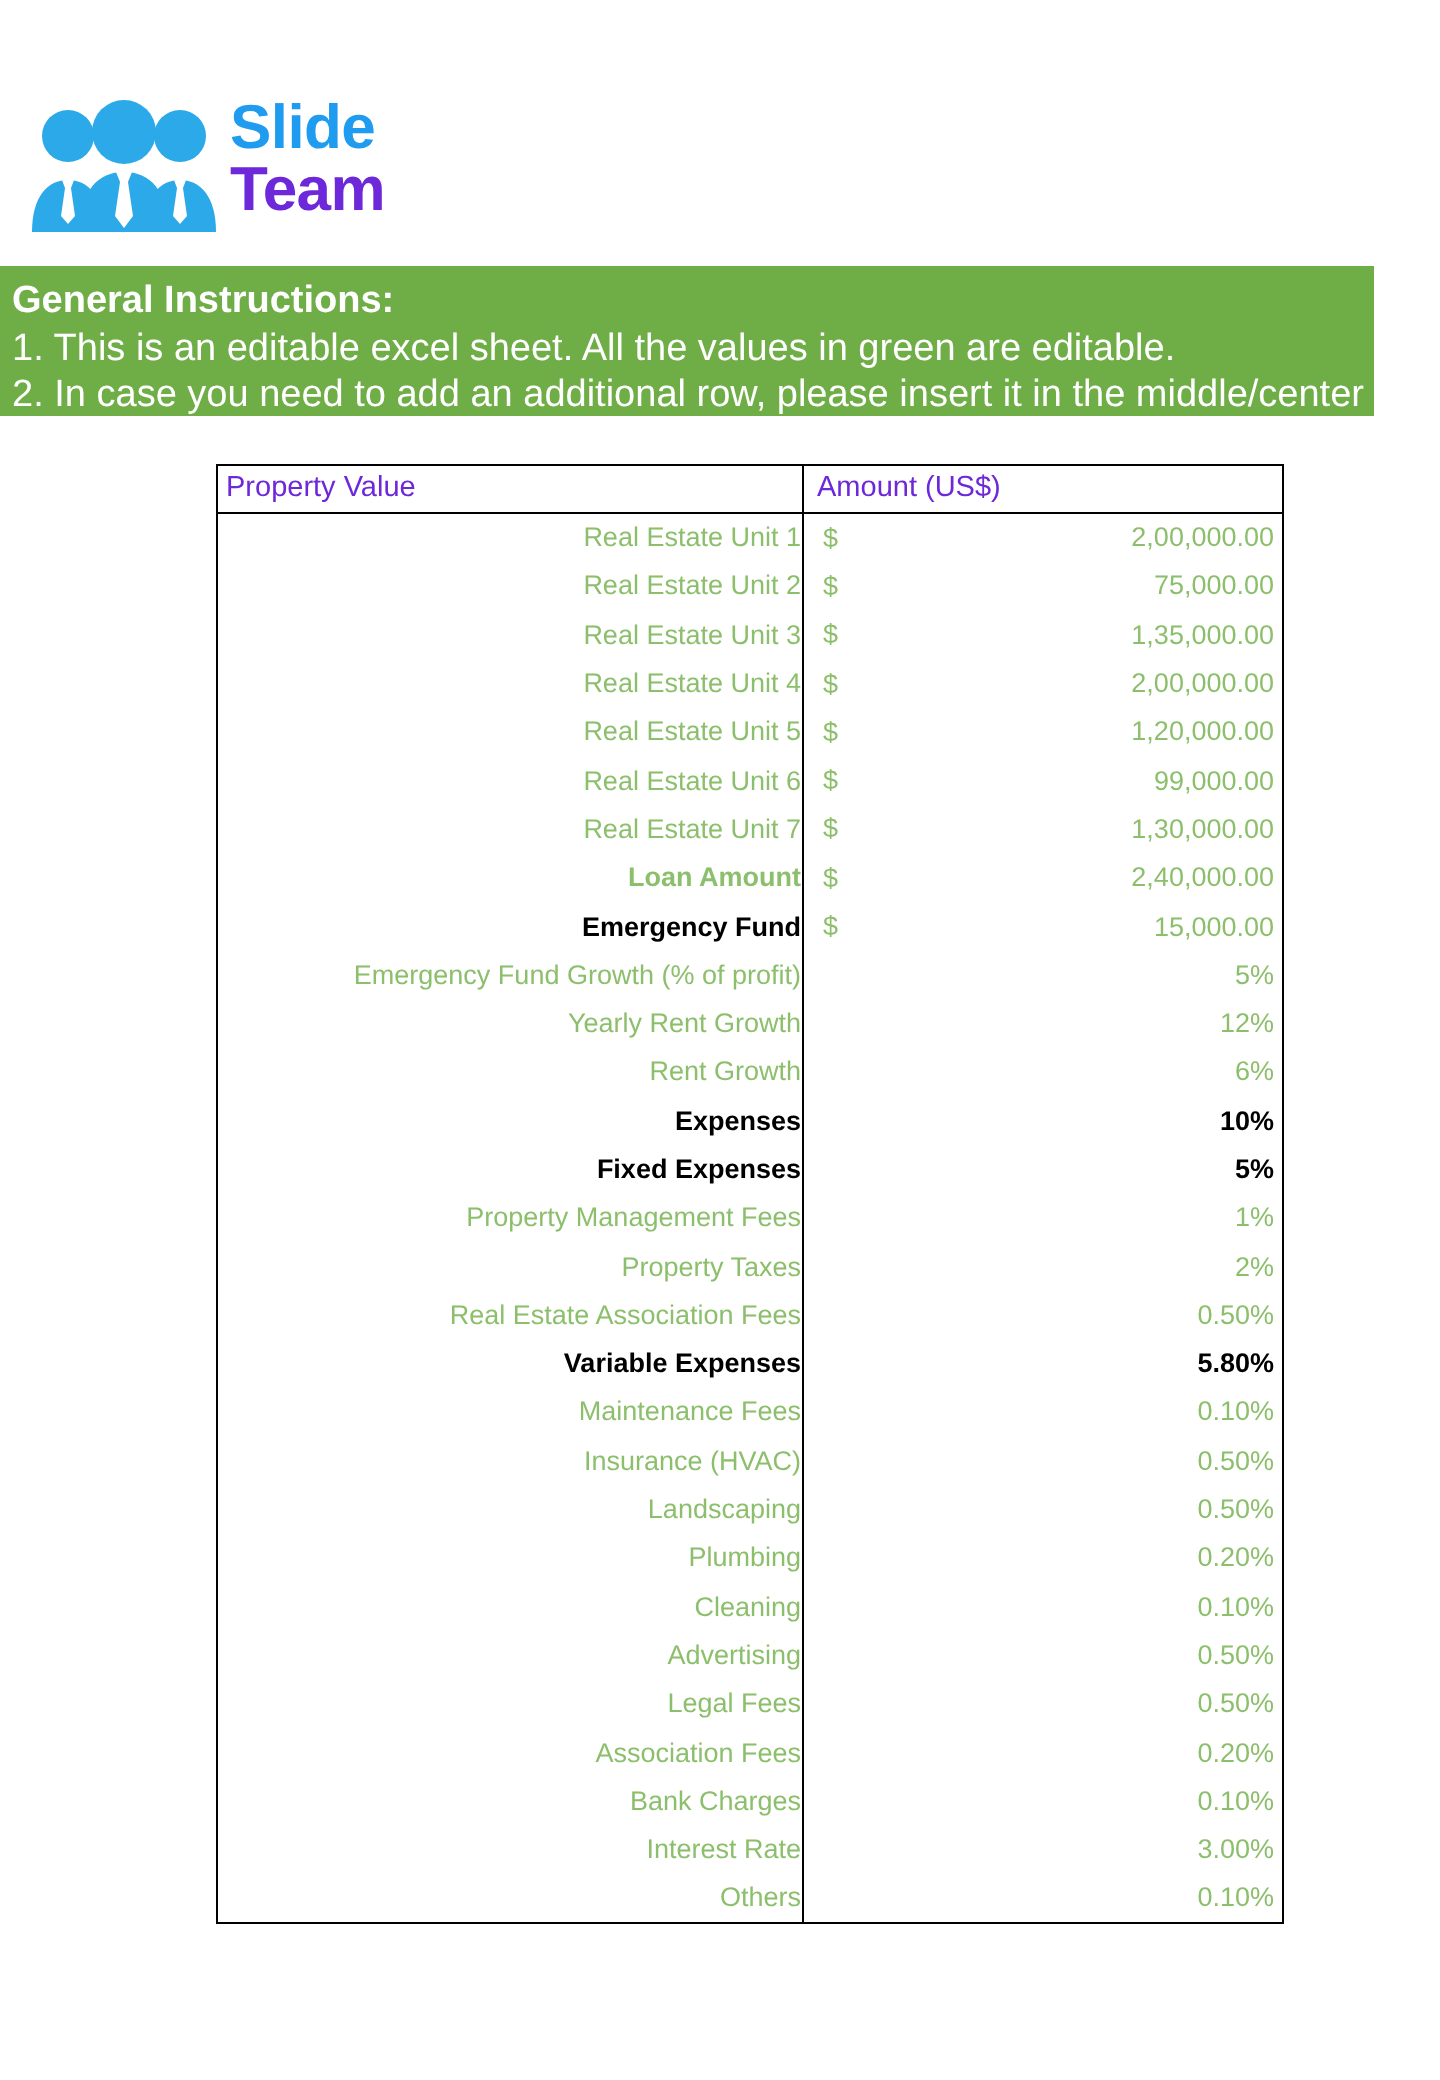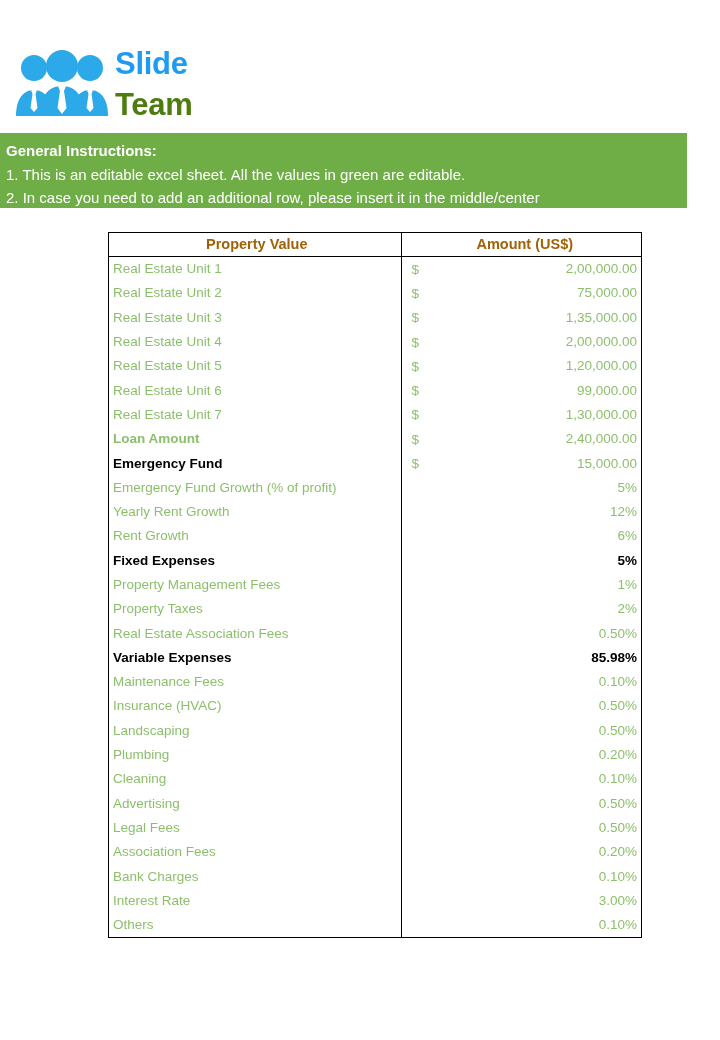--- a/index.html
+++ b/index.html
@@ -36,36 +36,36 @@
     top: 48px;
     line-height: 1;
   }
   .brand-line {
     font-size: 31px;
     font-weight: bold;
     letter-spacing: -0.3px;
     display: block;
   }
   #brand-line-slide { color: #1f9cf0; }
-  #brand-line-team  { color: #4d7c0f; margin-top: 10px; }
+  #brand-line-team  { color: #6d28d9; margin-top: 0; }
 
   
   #instructions-banner {
     position: absolute;
     left: 0;
     top: 133px;
     width: 687px;
     height: 75px;
     background: #6fad46;
     box-sizing: border-box;
     padding: 6px 0 0 6px;
   }
   .instr-line {
     color: #ffffff;
-    font-size: 15px;
+    font-size: 19px;
     line-height: 23.5px;
     white-space: nowrap;
   }
   #instructions-title { font-weight: bold; }
 
   
   #property-value-table {
     position: absolute;
     left: 108px;
     top: 232px;
@@ -78,43 +78,44 @@
   #property-value-table table {
     border-collapse: collapse;
     width: 100%;
     table-layout: fixed;
   }
   #property-value-table col.c-label  { width: 292px; }
   #property-value-table col.c-amount { width: 240px; }
 
   thead th {
     font-size: 14.5px;
-    font-weight: bold;
-    color: #a16207;
-    text-align: center;
+    font-weight: normal;
+    color: #6d28d9;
+    text-align: left;
     padding: 3px 0 4px 4px;
     border-bottom: 1.6px solid #000000;
     box-sizing: border-box;
   }
   thead th.th-amount {
     border-left: 1.6px solid #000000;
     padding-left: 7px;
   }
 
   tbody td {
     font-size: 13.5px;
     padding: 0;
     height: 24.3px;
     box-sizing: border-box;
     vertical-align: middle;
     color: #8cbf6b;
     white-space: nowrap;
   }
   td.cell-label {
     padding-left: 4px;
+    text-align: right;
   }
   td.cell-amount {
     border-left: 1.6px solid #000000;
     padding: 0 4px 0 7px;
     text-align: right;
     position: relative;
   }
   td.cell-amount .currency {
     position: absolute;
     left: 10px;
@@ -214,38 +215,42 @@
         </tr>
         <tr>
           <td class="cell-label ">Yearly Rent Growth</td>
           <td class="cell-amount "><span>12%</span></td>
         </tr>
         <tr>
           <td class="cell-label ">Rent Growth</td>
           <td class="cell-amount "><span>6%</span></td>
         </tr>
         <tr>
+          <td class="cell-label t-bold-black">Expenses</td>
+          <td class="cell-amount t-bold-black"><span>10%</span></td>
+        </tr>
+        <tr>
           <td class="cell-label t-bold-black">Fixed Expenses</td>
           <td class="cell-amount t-bold-black"><span>5%</span></td>
         </tr>
         <tr>
           <td class="cell-label ">Property Management Fees</td>
           <td class="cell-amount "><span>1%</span></td>
         </tr>
         <tr>
           <td class="cell-label ">Property Taxes</td>
           <td class="cell-amount "><span>2%</span></td>
         </tr>
         <tr>
           <td class="cell-label ">Real Estate Association Fees</td>
           <td class="cell-amount "><span>0.50%</span></td>
         </tr>
         <tr>
           <td class="cell-label t-bold-black">Variable Expenses</td>
-          <td class="cell-amount t-bold-black"><span>85.98%</span></td>
+          <td class="cell-amount t-bold-black"><span>5.80%</span></td>
         </tr>
         <tr>
           <td class="cell-label ">Maintenance Fees</td>
           <td class="cell-amount "><span>0.10%</span></td>
         </tr>
         <tr>
           <td class="cell-label ">Insurance (HVAC)</td>
           <td class="cell-amount "><span>0.50%</span></td>
         </tr>
         <tr>

